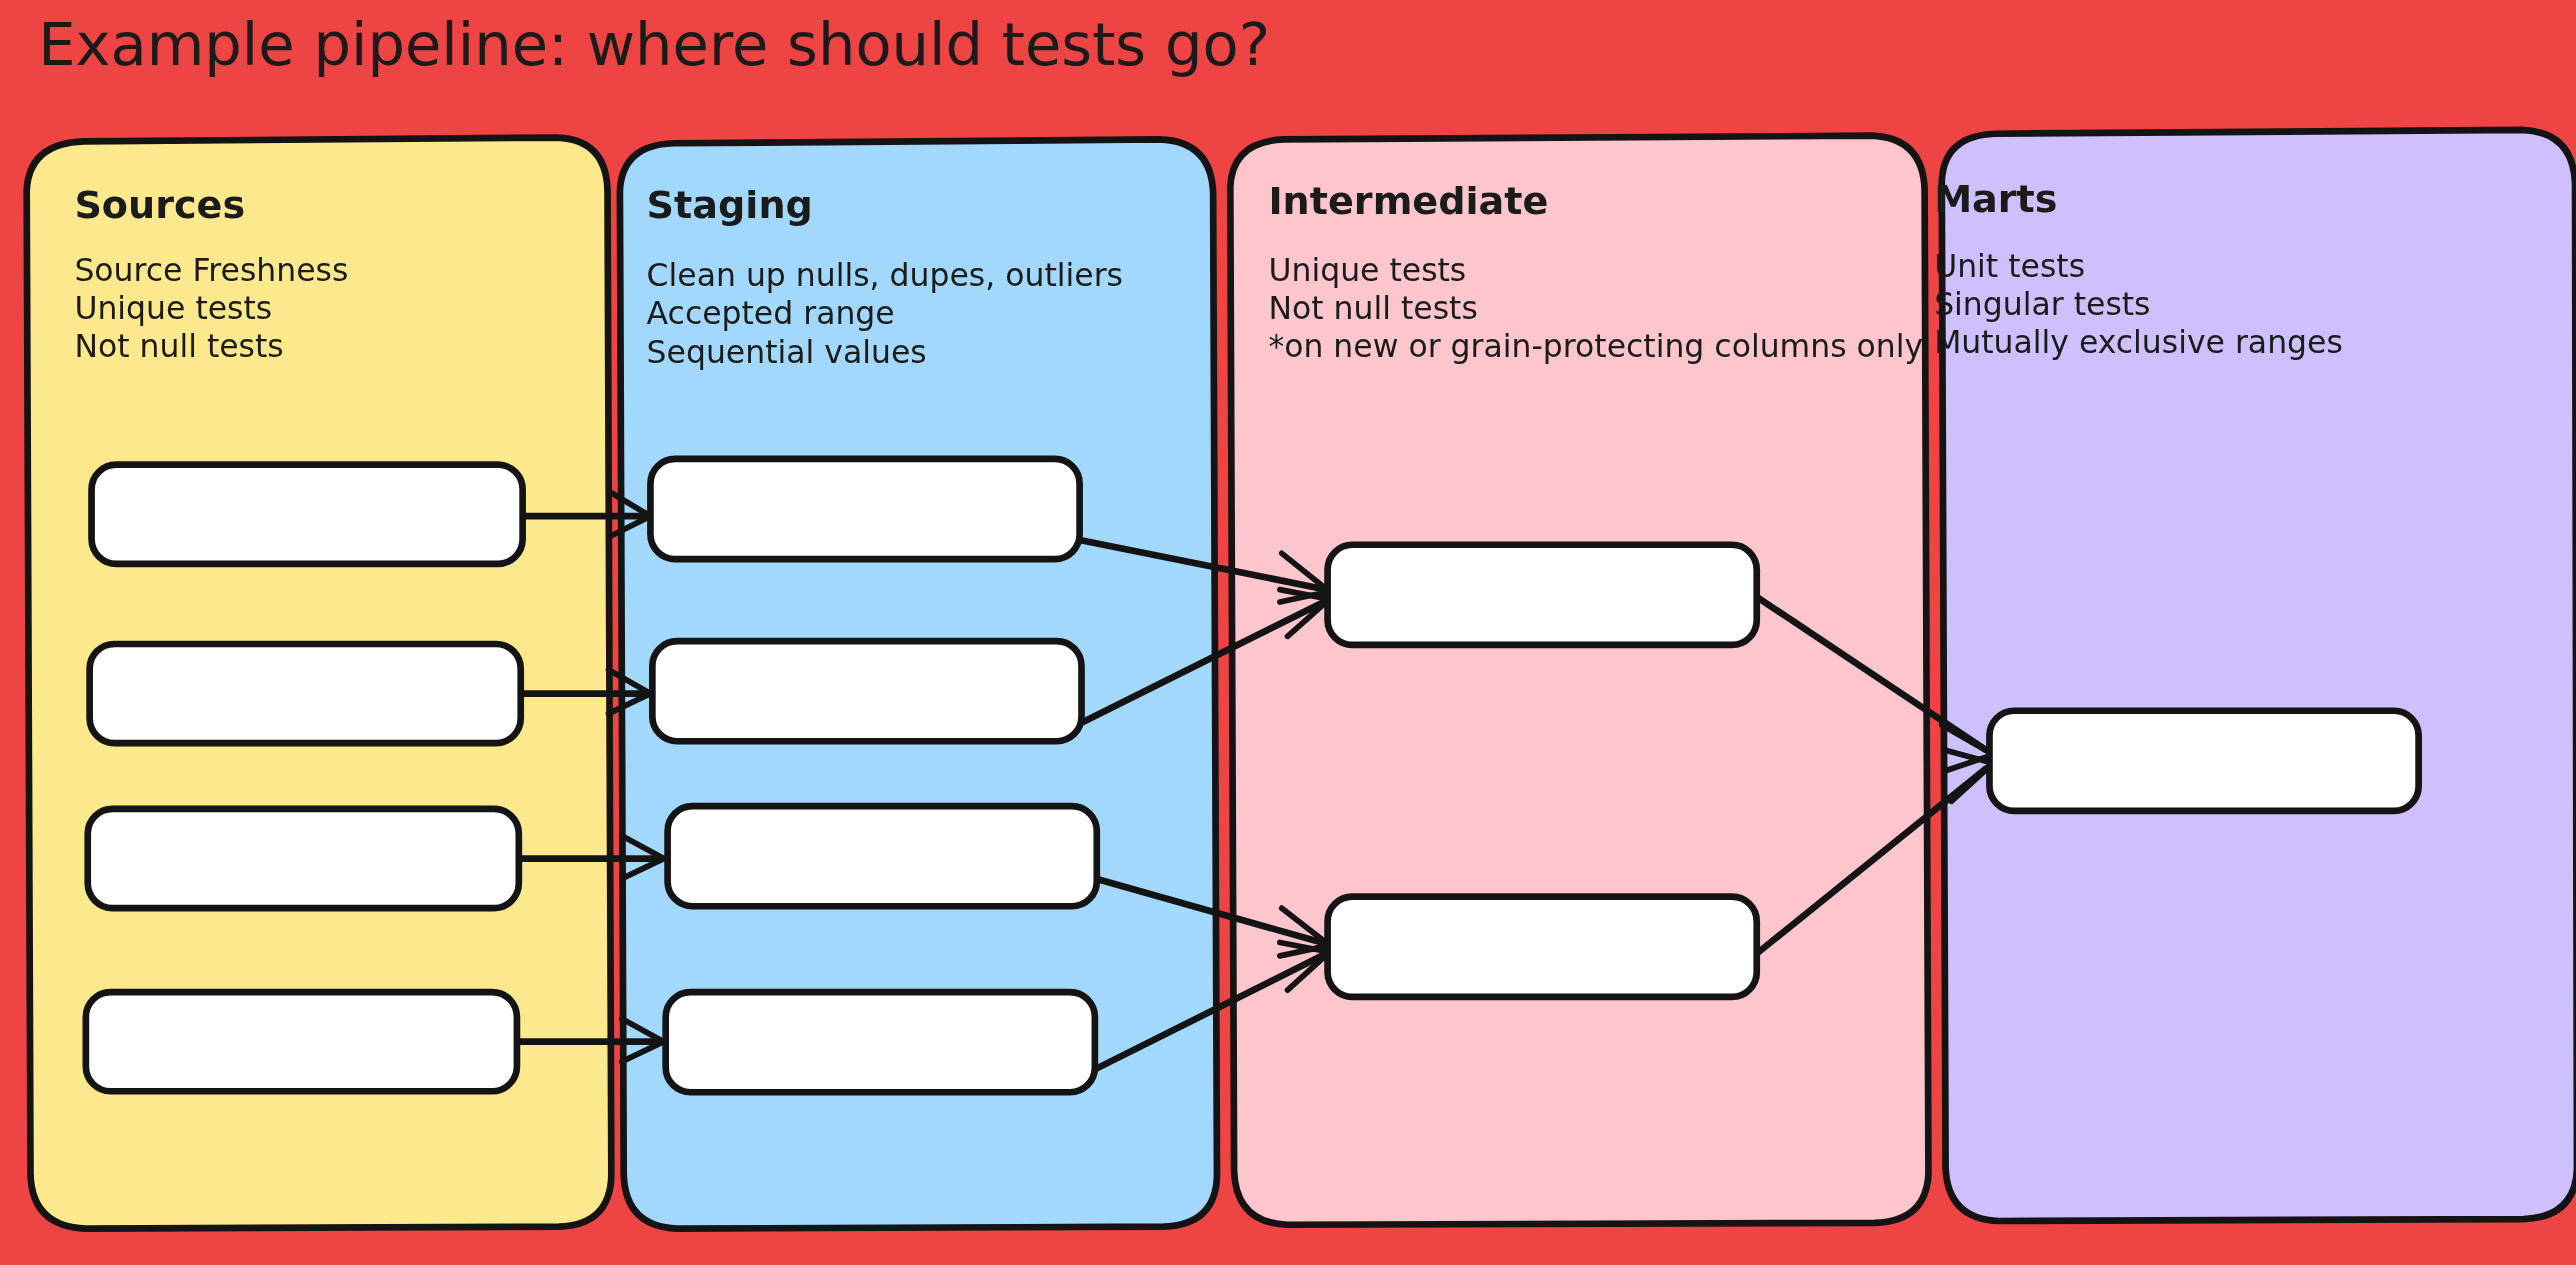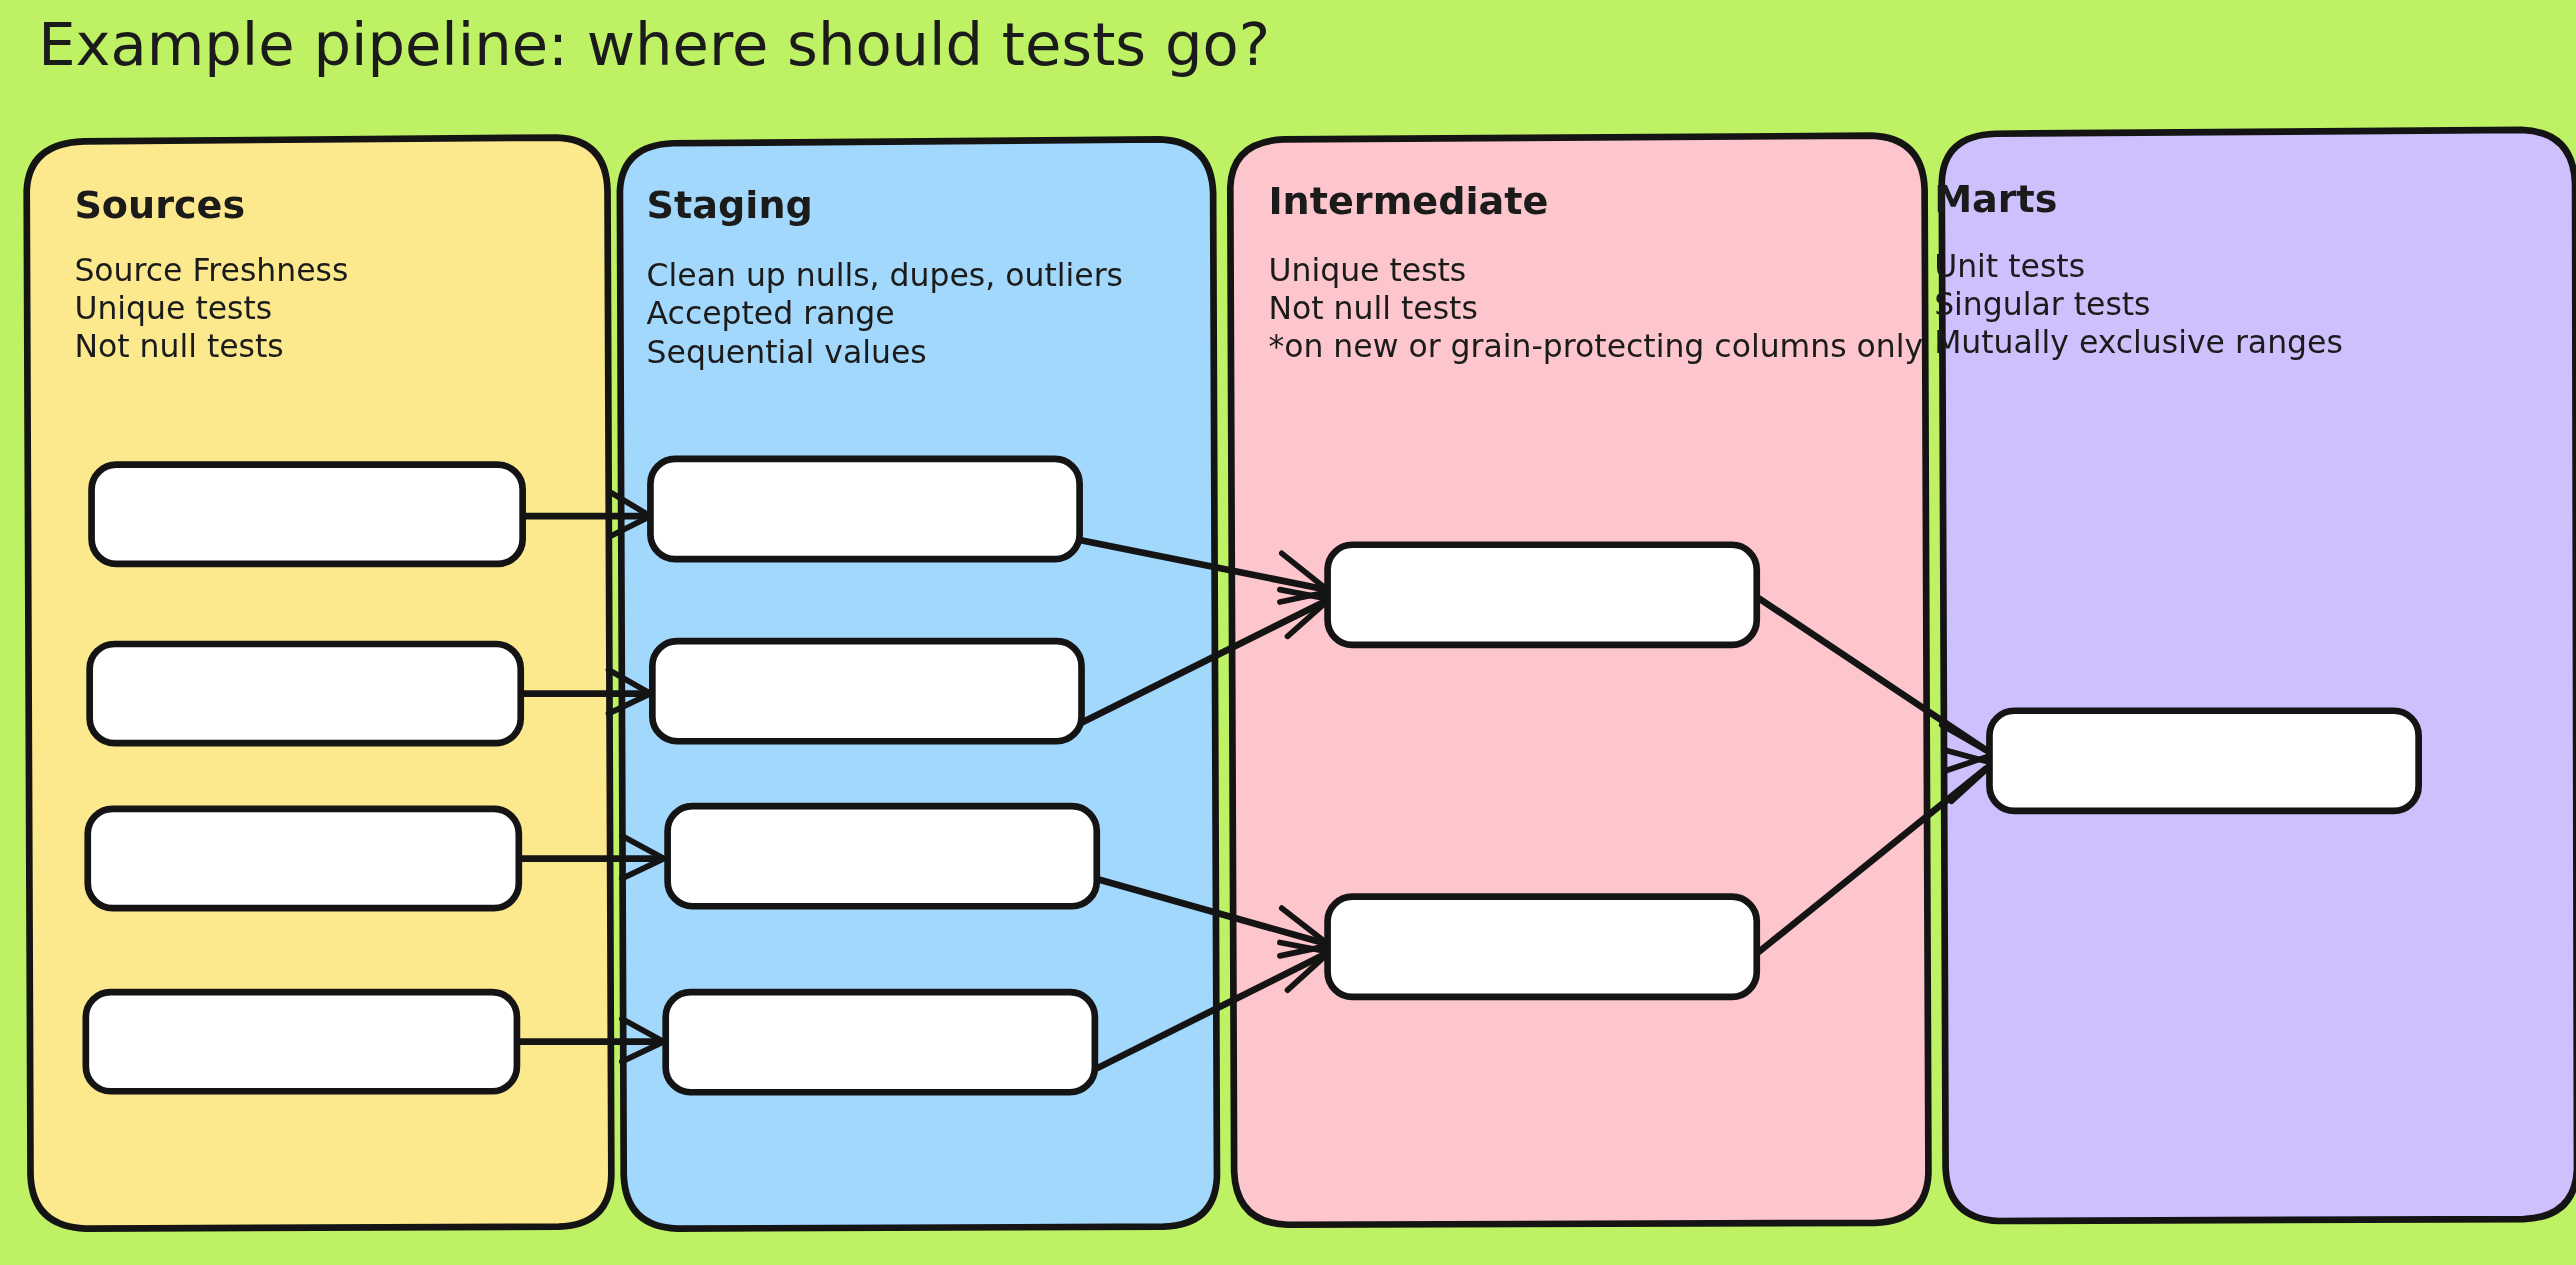--- a/index.html
+++ b/index.html
@@ -10,21 +10,21 @@
   body {
     width: 2576px;
     height: 1266px;
     font-family: "DejaVu Sans", sans-serif;
     overflow: hidden;
   }
   #stage {
     position: relative;
     width: 2576px;
     height: 1266px;
-    background: #bef264;
+    background: #ef4444;
   }
   #diagram-svg {
     position: absolute;
     left: 0;
     top: 0;
     width: 2576px;
     height: 1266px;
   }
   .panel-title {
     font-family: "DejaVu Sans", sans-serif;

